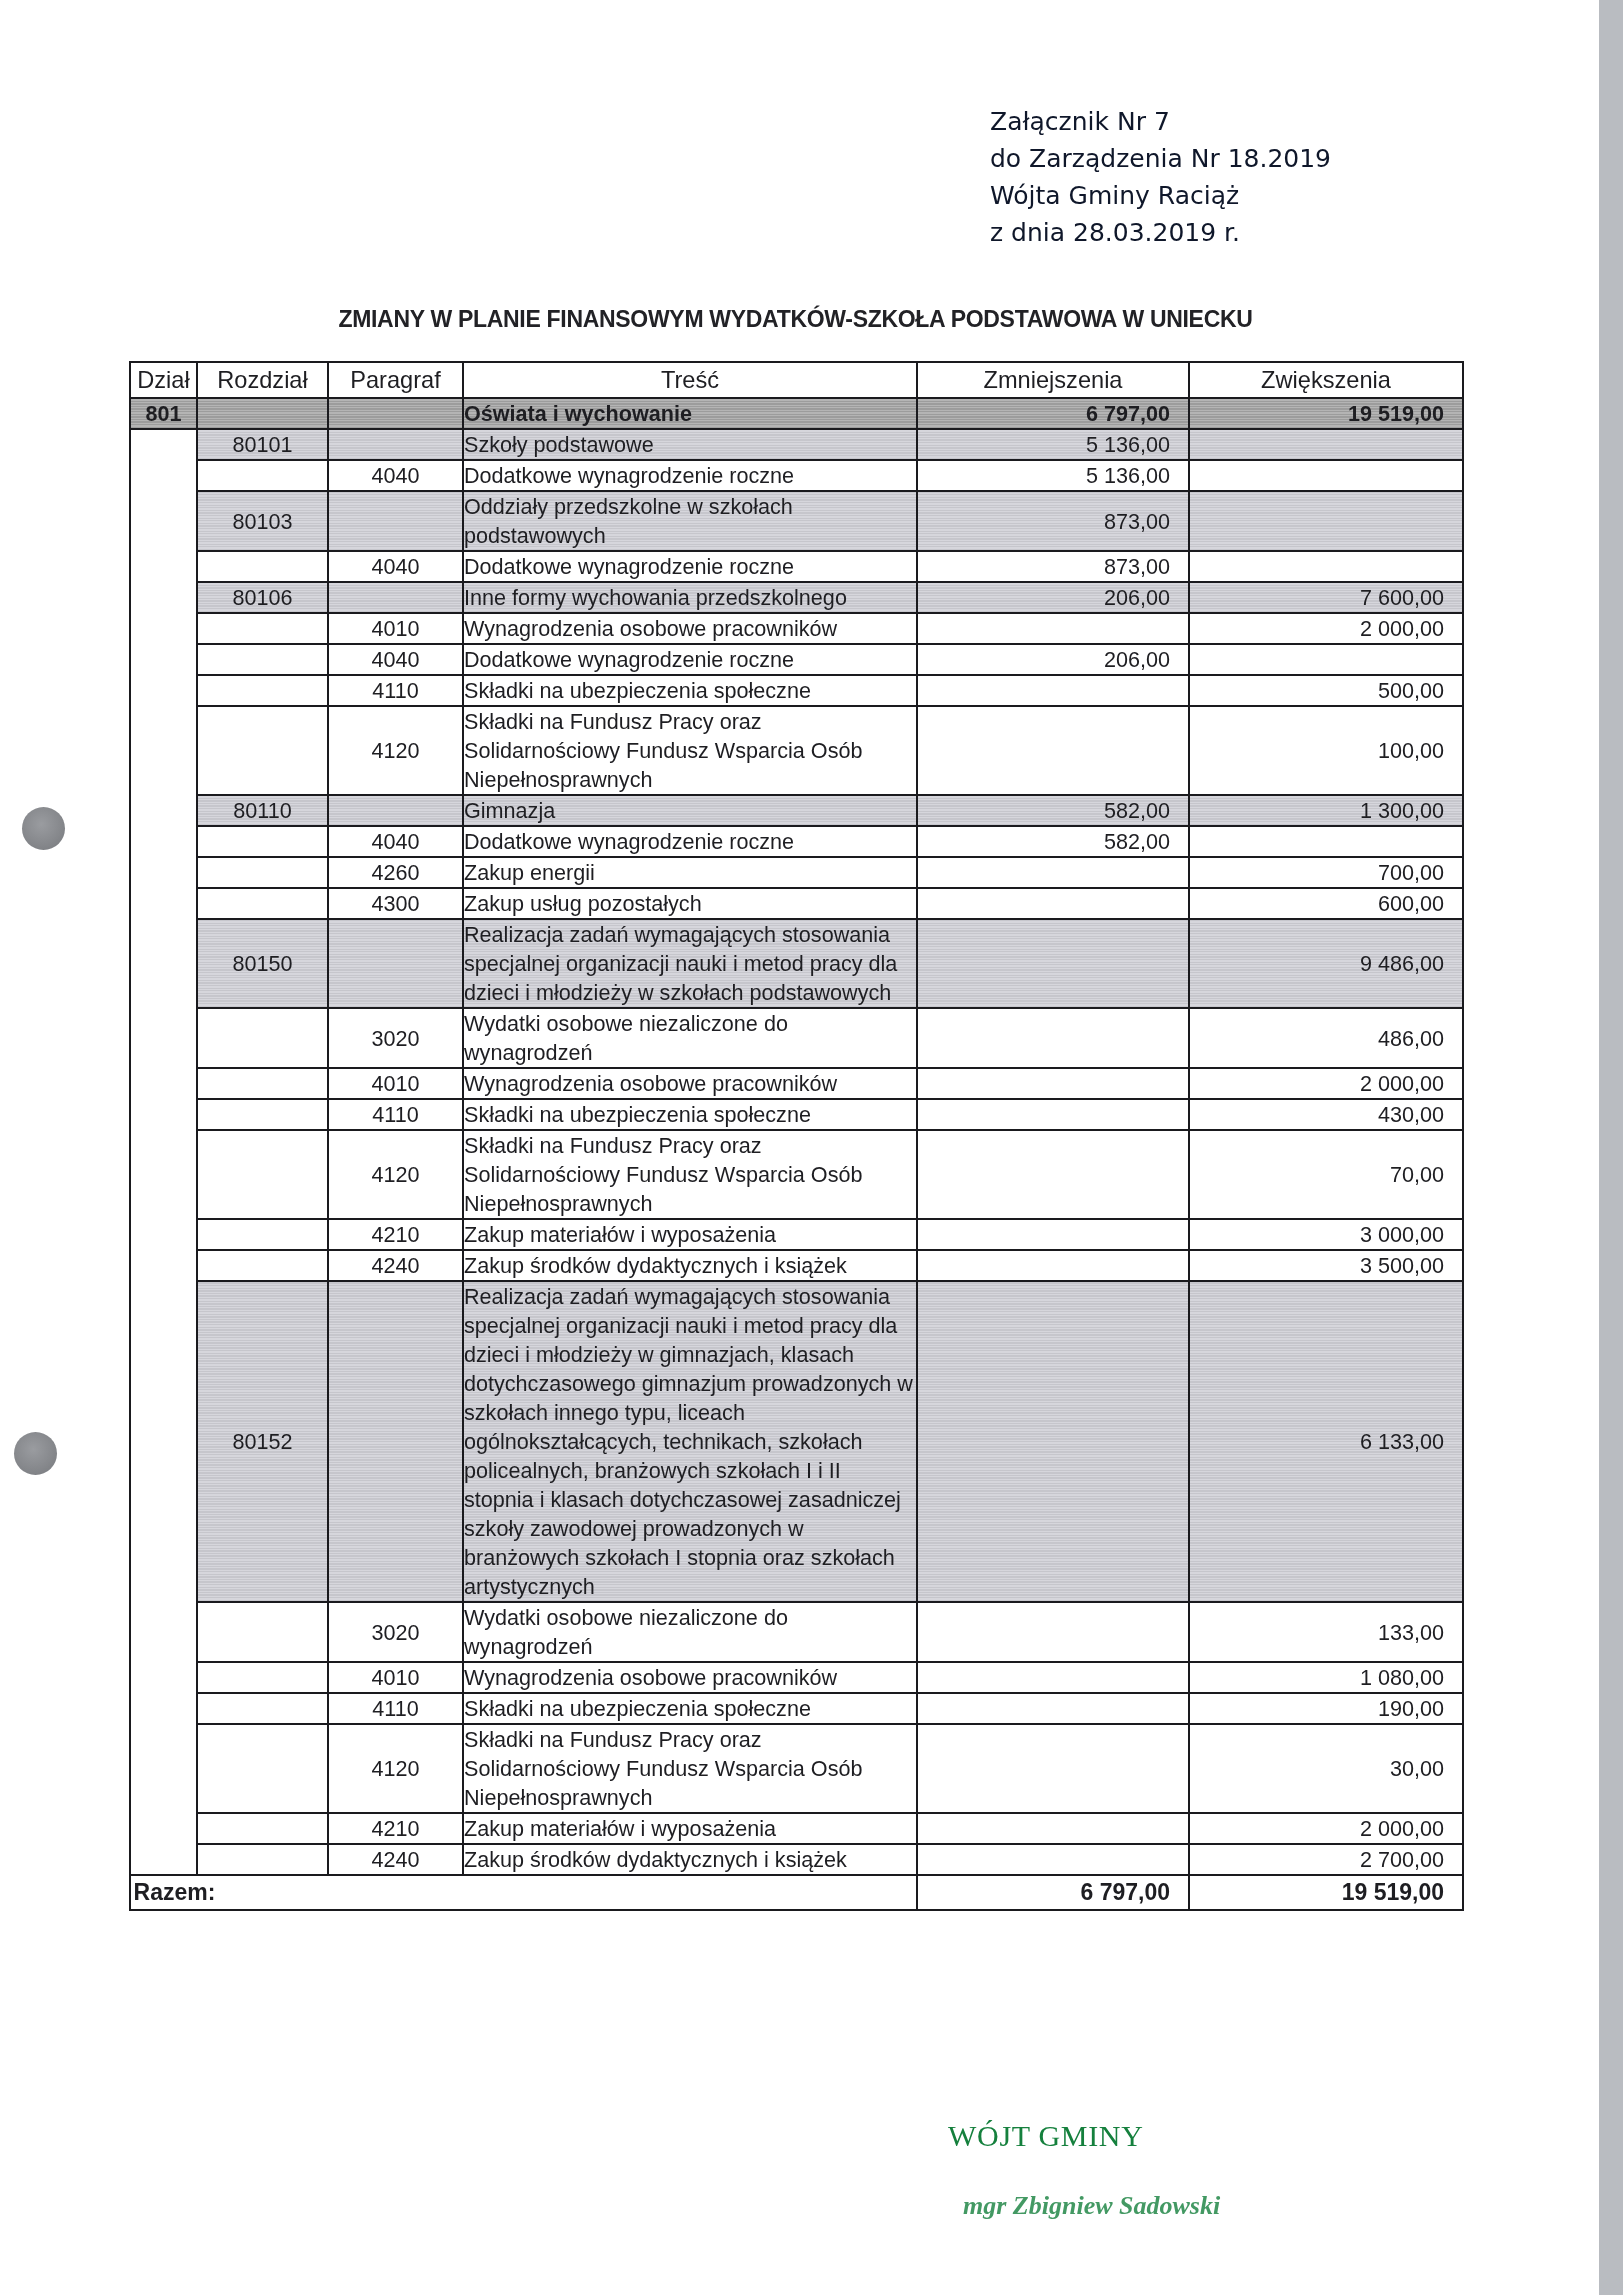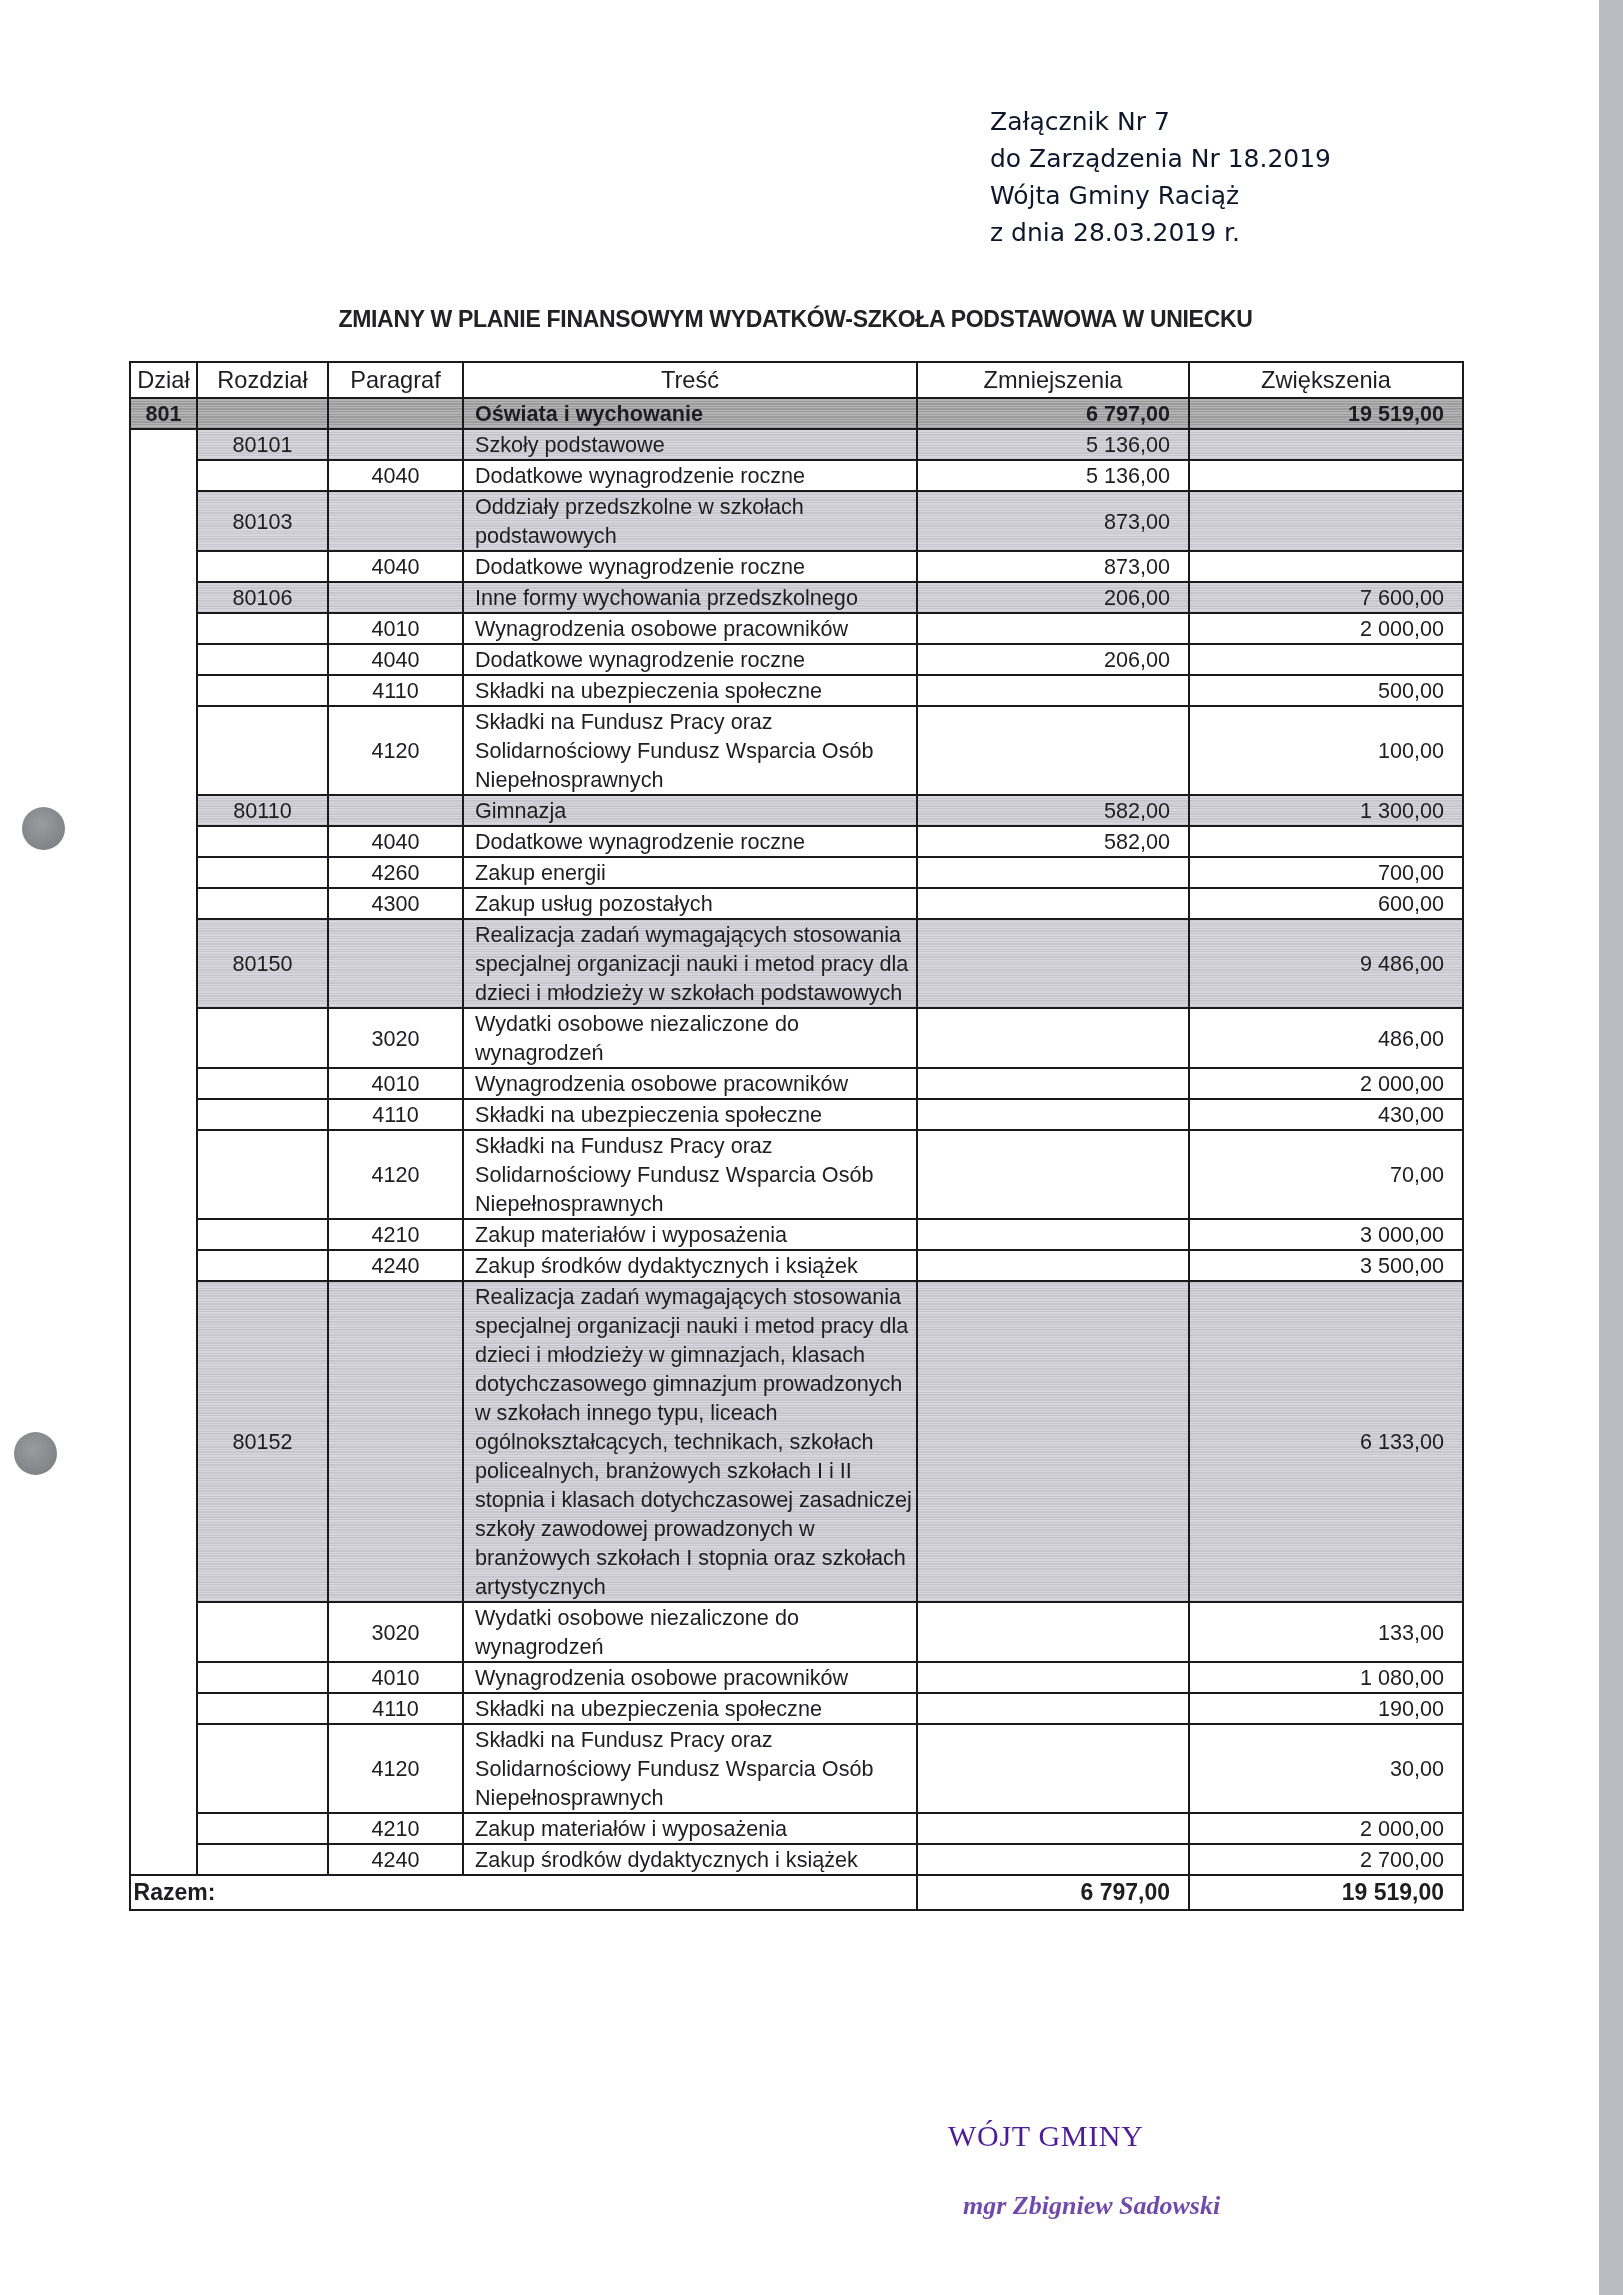--- a/index.html
+++ b/index.html
@@ -33,28 +33,28 @@
     border-collapse: collapse; table-layout: fixed;
     font-family: "Liberation Sans", sans-serif; font-size: 21.6px;
   }
   table.plan th, table.plan td {
     border: 2px solid #1a1a1e; padding: 0 2.6px; line-height: 29px;
     vertical-align: middle; overflow: hidden;
   }
   table.plan th { font-weight: normal; height: 34px; font-size: 23.6px; text-align: center; }
   table.plan td.num { text-align: right; padding-right: 18px; white-space: nowrap; }
   table.plan td.ctr { text-align: center; }
-  table.plan td.txt { text-align: left; padding-left: 11px; }
+  table.plan td.txt { text-align: left; padding-left: 0; }
   tr.dzial td.shade { background: repeating-linear-gradient(0deg, #9c9c9c 0 1.3px, #b4b4b4 1.3px 2.6px); font-weight: bold; }
   tr.rozdzial td.shade { background: repeating-linear-gradient(0deg, #c6c6cc 0 1.3px, #d6d6dc 1.3px 2.6px); }
   td.blank { border-top: none !important; border-bottom: none !important; }
   tr.total td { height: 33px; font-weight: bold; font-size: 23px; }
   tr.total td.label-cell { text-align: left; }
   .stamp {
-    position: absolute; color: #4c1d95; font-family: "Liberation Serif", serif;
+    position: absolute; color: #15803d; font-family: "Liberation Serif", serif;
   }
   .stamp-title { left: 948px; top: 2119px; font-size: 30px; letter-spacing: 0.7px; }
   .stamp-name { left: 915px; top: 2191px; font-size: 26px; font-style: italic; font-weight: bold; opacity: 0.8; margin-left: 48px; }
 </style>
 </head>
 <body>
 
 <div class="page-edge"></div>
 <div class="punch-hole" style="left:22px; top:807px;"></div>
 <div class="punch-hole" style="left:14.4px; top:1432px;"></div>

